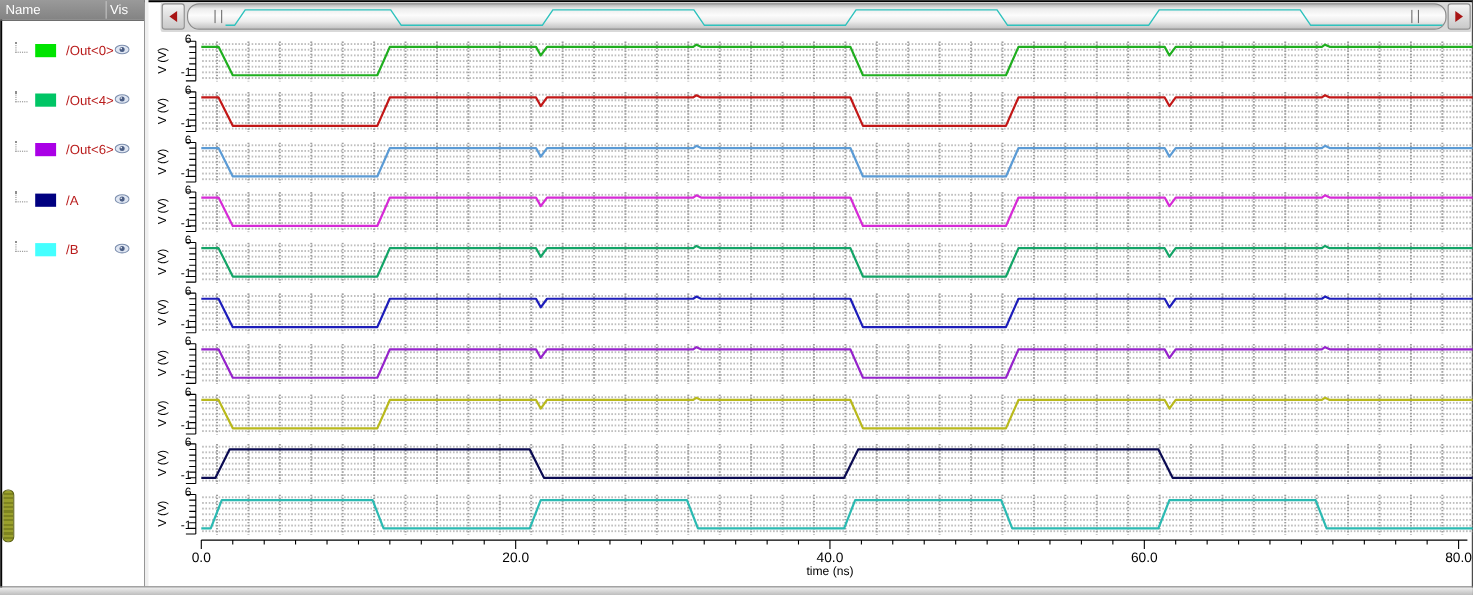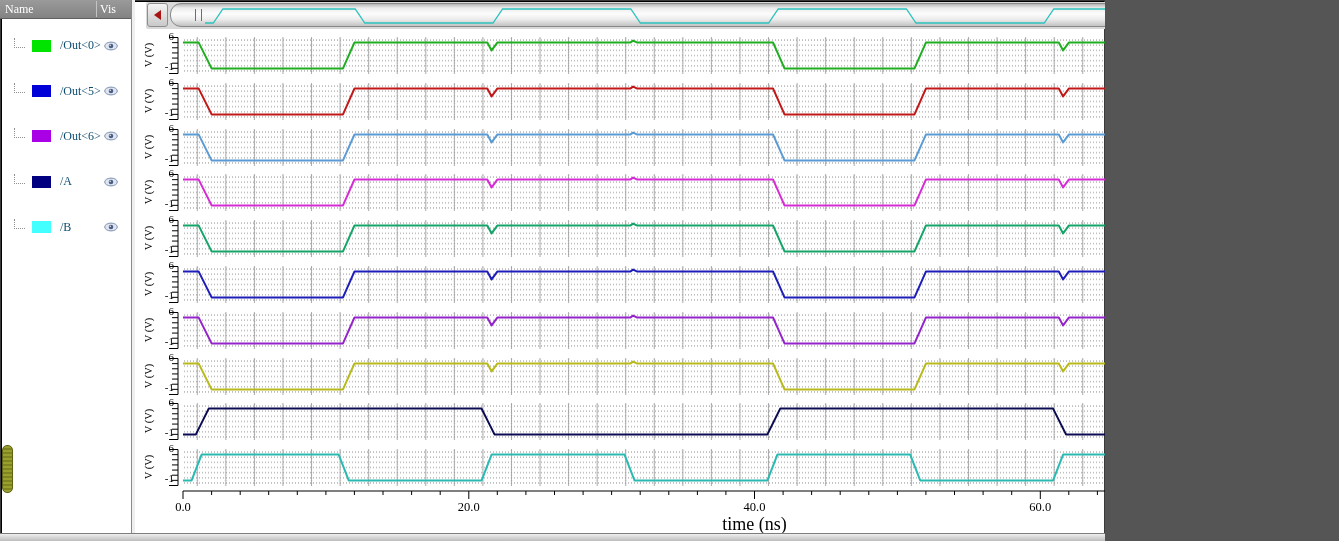--- a/index.html
+++ b/index.html
@@ -1,38 +1,38 @@
 <!DOCTYPE html>
 <html><head>
 <meta charset="utf-8">
 <style>
   html,body{margin:0;padding:0;background:#555;}
   .app{
-    position:relative; width:1105px; height:541px; overflow:hidden;
+    position:relative; width:1339px; height:541px; overflow:hidden;
     background:#ffffff;
-    font-family:Liberation Serif, serif;
+    font-family:Liberation Sans, sans-serif;
     box-shadow: inset 0 0 0 1px #3a3a3a, inset 2px 2px 0 0 #000;
   }
   
   .panel-header{
     position:absolute; left:0; top:0; width:131px; height:18px;
     background:linear-gradient(#9a9a9a,#838383);
     border-bottom:1px solid #5f5f5f;
     color:#fff; font-size:12px; line-height:18px;
   }
   .panel-header .name-col{position:absolute;left:5px;top:0;}
   .panel-header .vis-col{position:absolute;left:100px;top:0;}
   .panel-header .col-sep{position:absolute;left:96px;top:1px;width:1px;height:16px;background:#c4c4c4;}
   .signal-rows{position:absolute;left:0;top:18px;width:131px;}
   .signal-rows{padding-top:5px;}
   .signal-row{height:45.4px;display:flex;align-items:center;position:relative;}
   .tree{width:10px;height:9px;margin-left:14px;margin-top:-6px;
         border-left:1px dotted #8f8f8f;border-bottom:1px dotted #8f8f8f;flex:none;}
   .swatch{width:19px;height:12px;margin-left:7px;flex:none;}
-  .sig-label{margin-left:9px;font-size:12px;color:#0c4a6e;white-space:nowrap;}
+  .sig-label{margin-left:9px;font-size:12px;color:#b91c1c;white-space:nowrap;}
   .eye{position:absolute;right:13px;top:50%;transform:translateY(-50%);}
   .v-pill{
     position:absolute;left:2px;top:445px;width:9px;height:46px;border-radius:5px;
     background:repeating-linear-gradient(#9aa02c 0 2px,#7e8420 2px 4px);
     border:1px solid #5e6316;
   }
   .splitter{position:absolute;left:131px;top:0;width:4px;height:533px;
     background:linear-gradient(to right,#8a8a8a 1px,#efefef 1px);}
   
   .hscroll-bg{position:absolute;left:146px;top:2px;width:1192px;height:27px;background:#d9d9d9;border-radius:2px;}
@@ -57,21 +57,21 @@
   .grid{position:absolute;left:48px;top:5px;width:1156px;height:37px;
     background-image:
       radial-gradient(circle,#9f9f9f 0 .9px,transparent 1px),
       radial-gradient(circle,#bfbfbf 0 .8px,transparent .9px);
     background-size:28.575px 2.75px, 3px 5.143px;
     background-position:0 0, 0 .5px;}
   .strip svg{position:absolute;left:0;top:0;}
   
   #xaxis{position:absolute;left:135px;top:486px;}
   .xlabel{position:absolute;left:183px;top:514px;width:1143px;text-align:center;
-    font-size:18px;color:#000;}
+    font-size:11px;color:#000;}
   
   .status-bar{position:absolute;left:0;bottom:0;width:1339px;height:8px;
     background:linear-gradient(#efefef,#bdbdbd);border-top:1px solid #7d7d7d;box-sizing:border-box;}
 </style>
 </head>
 <body>
 
 <div class="app">
 
   <div class="panel-header">
@@ -89,33 +89,33 @@
         <ellipse cx="7" cy="5" rx="6.3" ry="3.9" fill="#dfe6f2" stroke="#7d8fae" stroke-width="1"></ellipse>
         <circle cx="7" cy="5" r="2.3" fill="#4c5f86"></circle>
         <circle cx="6.2" cy="4.2" r="0.7" fill="#ffffff"></circle>
       </svg>
     </span>
   </div>
 
 
 
 
-
-  <div class="signal-row">
-    <span class="tree"></span>
-    <span class="swatch" style="background: rgb(0, 0, 216);"></span>
-    <span class="sig-label">/Out&lt;5&gt;</span>
-    <span class="eye">
-      <svg width="14" height="10" viewBox="0 0 14 10">
-        <ellipse cx="7" cy="5" rx="6.3" ry="3.9" fill="#dfe6f2" stroke="#7d8fae" stroke-width="1"></ellipse>
-        <circle cx="7" cy="5" r="2.3" fill="#4c5f86"></circle>
-        <circle cx="6.2" cy="4.2" r="0.7" fill="#ffffff"></circle>
-      </svg>
-    </span>
-  </div>
+  <div class="signal-row">
+    <span class="tree"></span>
+    <span class="swatch" style="background: rgb(0, 197, 101);"></span>
+    <span class="sig-label">/Out&lt;4&gt;</span>
+    <span class="eye">
+      <svg width="14" height="10" viewBox="0 0 14 10">
+        <ellipse cx="7" cy="5" rx="6.3" ry="3.9" fill="#dfe6f2" stroke="#7d8fae" stroke-width="1"></ellipse>
+        <circle cx="7" cy="5" r="2.3" fill="#4c5f86"></circle>
+        <circle cx="6.2" cy="4.2" r="0.7" fill="#ffffff"></circle>
+      </svg>
+    </span>
+  </div>
+
 
   <div class="signal-row">
     <span class="tree"></span>
     <span class="swatch" style="background: rgb(170, 0, 230);"></span>
     <span class="sig-label">/Out&lt;6&gt;</span>
     <span class="eye">
       <svg width="14" height="10" viewBox="0 0 14 10">
         <ellipse cx="7" cy="5" rx="6.3" ry="3.9" fill="#dfe6f2" stroke="#7d8fae" stroke-width="1"></ellipse>
         <circle cx="7" cy="5" r="2.3" fill="#4c5f86"></circle>
         <circle cx="6.2" cy="4.2" r="0.7" fill="#ffffff"></circle>

